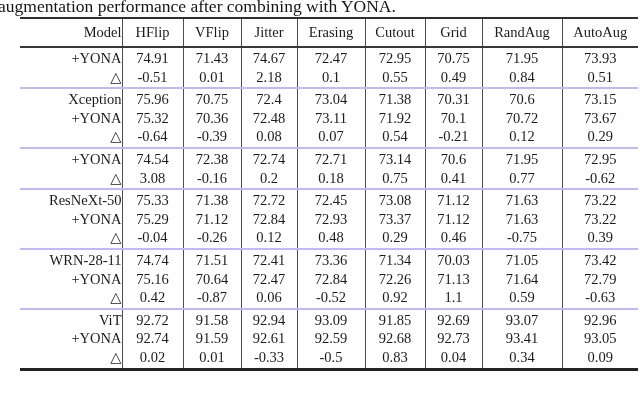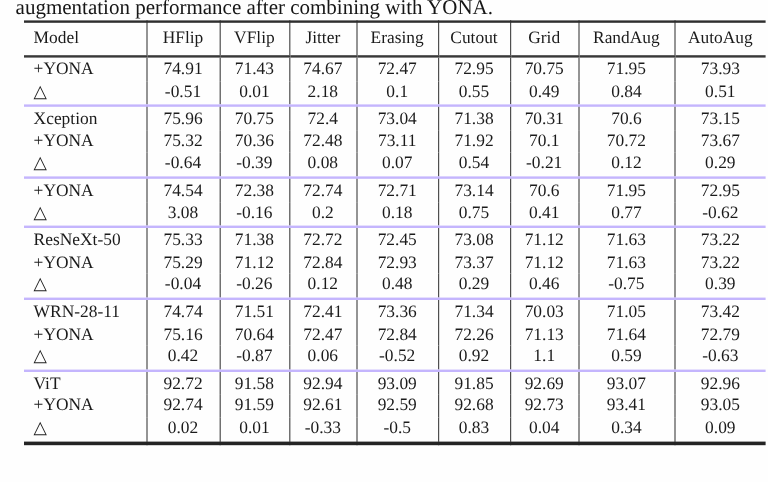--- a/index.html
+++ b/index.html
@@ -7,21 +7,20 @@
     width: 640px;
     height: 402px;
     background: #fefefe;
     overflow: hidden;
     font-family: "Liberation Serif", "DejaVu Serif", serif;
     color: #1b1b1b;
   }
   .caption-wrap {
     height: 17px;
     overflow: hidden;
-    padding-left: 15px;
   }
   .caption {
     font-size: 17.5px;
     line-height: 20px;
     margin-top: -4px;
     margin-left: -2px;
     white-space: nowrap;
     color: #161616;
   }
   table.results {
@@ -47,21 +46,21 @@
   tbody td {
     height: 18.6px;
     line-height: 18.6px;
   }
   tbody tr:first-child td { padding-top: 1px; }
   tbody tr:last-child td { padding-bottom: 1px; }
   tbody + tbody {
     border-top: 2px solid #c4b5fd;
   }
   .col-model {
-    text-align: left;
+    text-align: right;
     padding-left: 8px;
   }
   .vbar {
     border-left: 1px solid #4f4f4f;
   }
 </style>
 </head>
 <body>
 
 <div class="caption-wrap">

